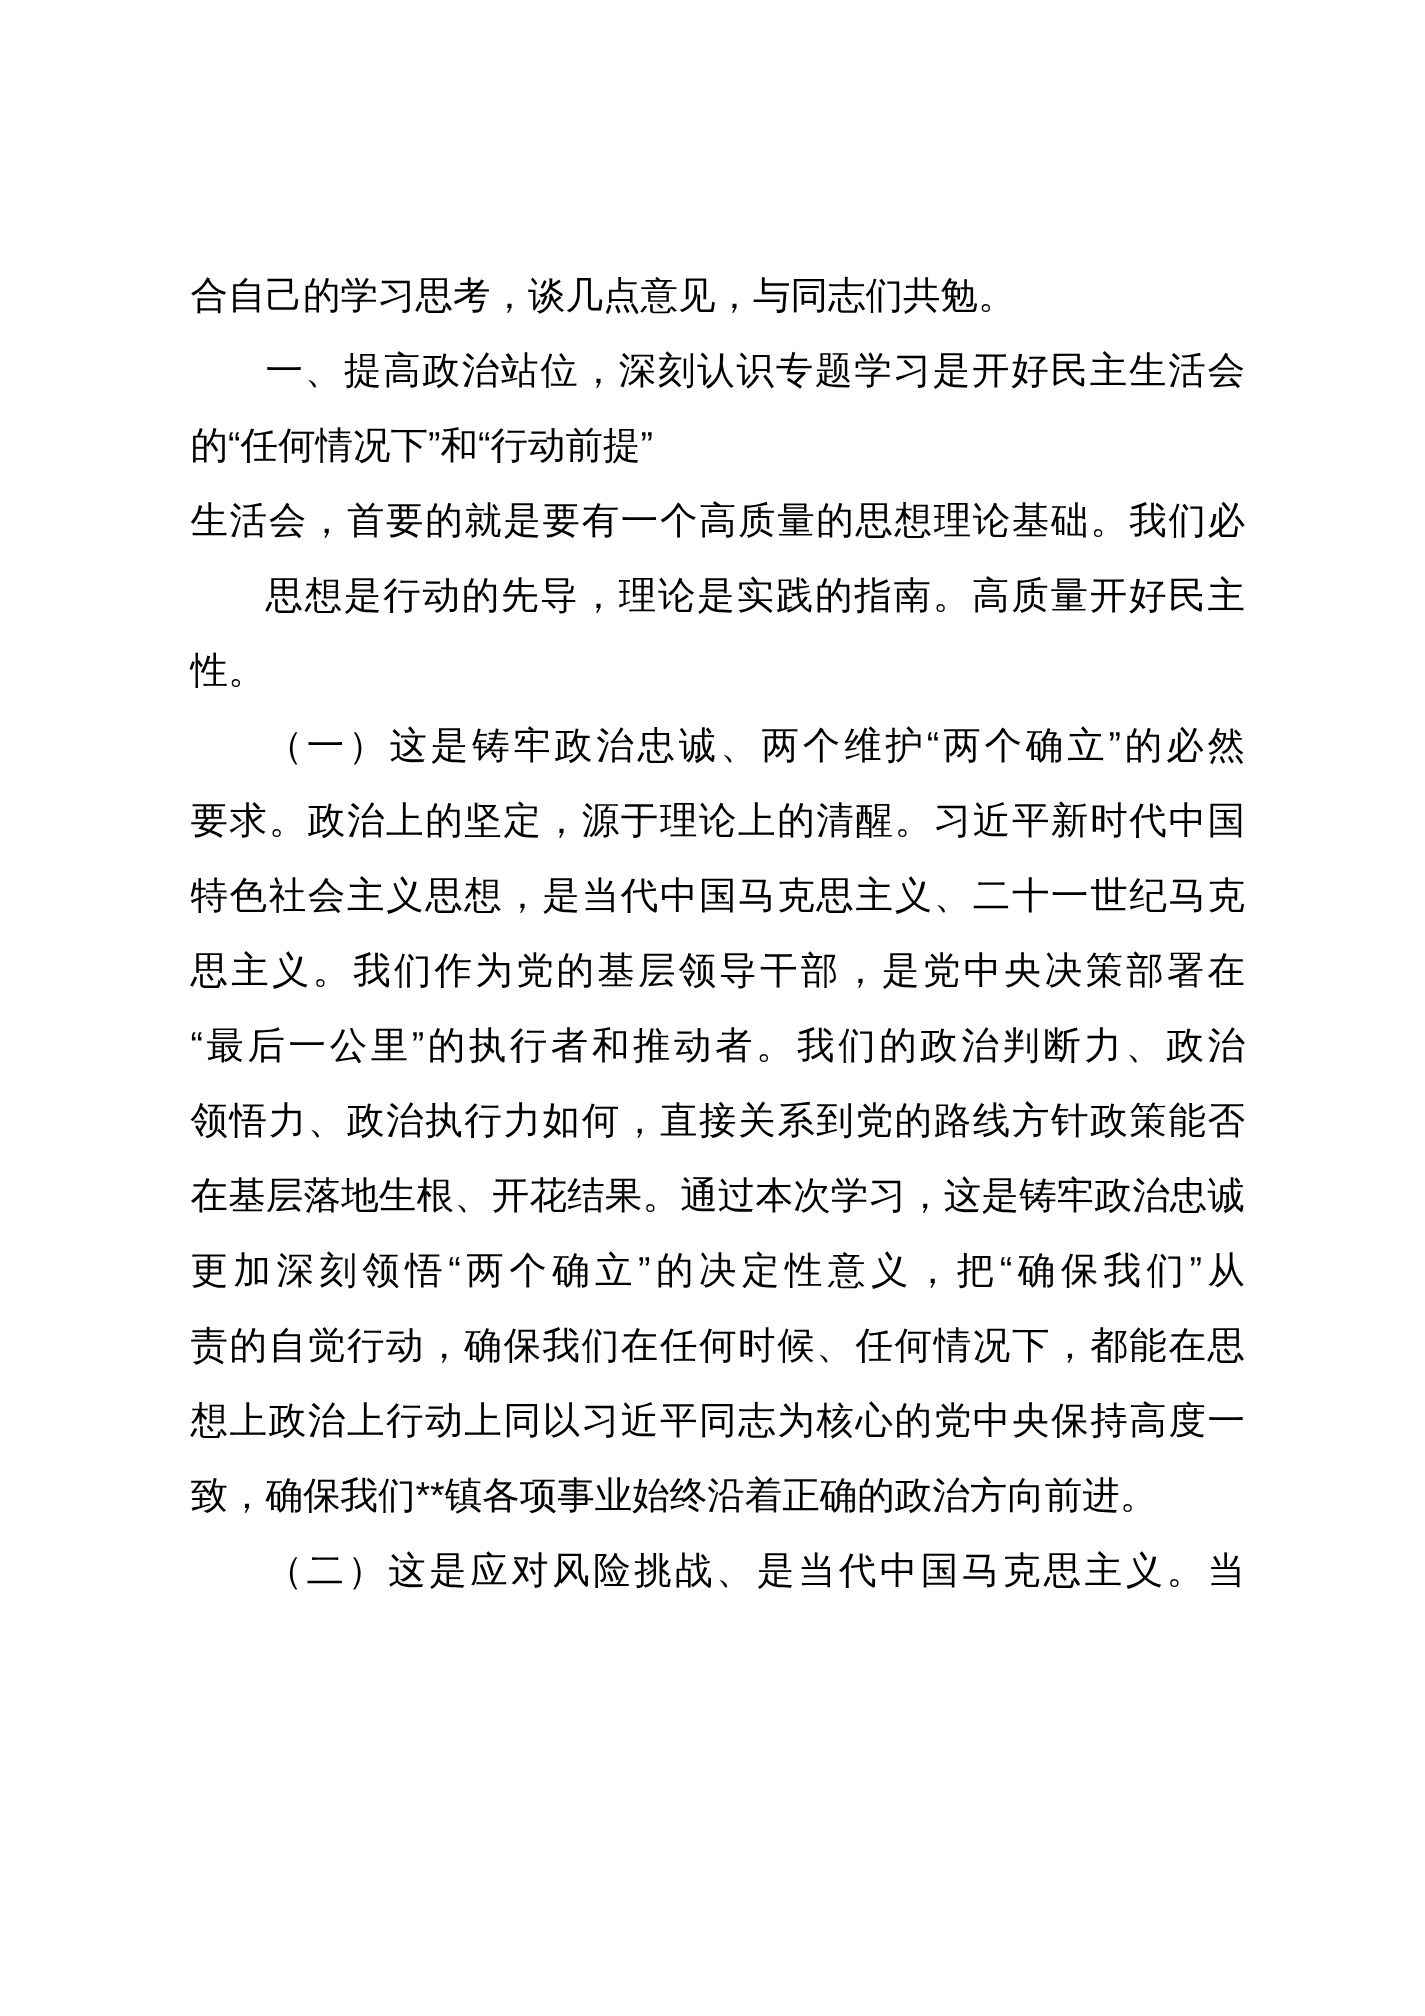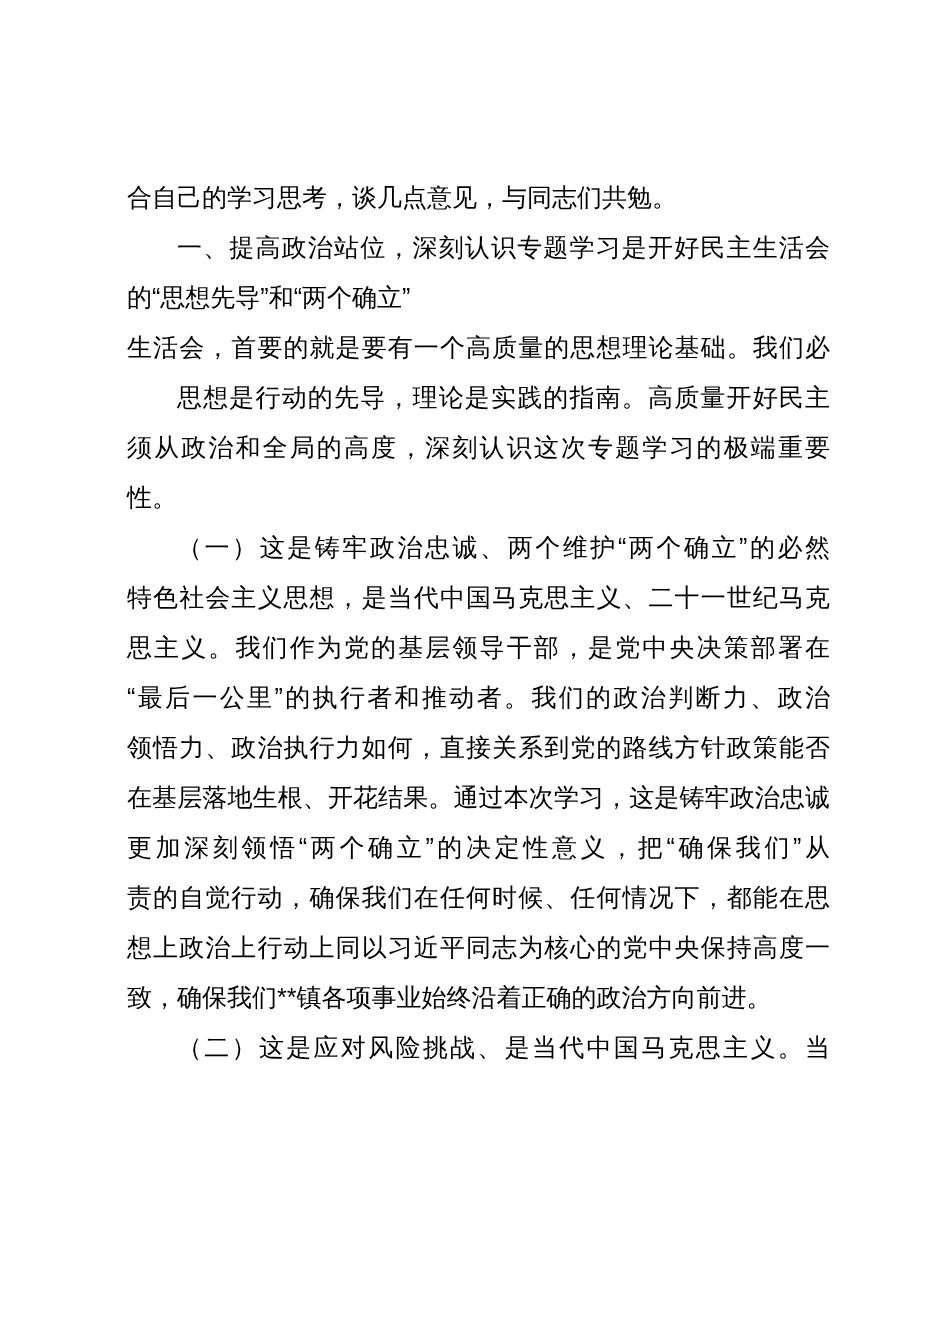--- a/index.html
+++ b/index.html
@@ -57,32 +57,32 @@
 
 <div class="page">
   <div class="text-block">
 
     <p class="para">
       <span class="line last">合自己的学习思考，谈几点意见，与同志们共勉。</span>
     </p>
 
     <p class="para">
       <span class="line indent">一、提高政治站位，深刻认识专题学习是开好民主生活会</span>
-      <span class="line last">的“思想先导”和“两个确立”</span>
+      <span class="line last">的“任何情况下”和“行动前提”</span>
     </p>
 
     <p class="para">
       <span class="line">生活会，首要的就是要有一个高质量的思想理论基础。我们必</span>
       <span class="line indent">思想是行动的先导，理论是实践的指南。高质量开好民主</span>
-      <span class="line">须从政治和全局的高度，深刻认识这次专题学习的极端重要</span>
       <span class="line last">性。</span>
     </p>
 
     <p class="para">
       <span class="line indent">（一）这是铸牢政治忠诚、两个维护“两个确立”的必然</span>
+      <span class="line">要求。政治上的坚定，源于理论上的清醒。习近平新时代中国</span>
       <span class="line">特色社会主义思想，是当代中国马克思主义、二十一世纪马克</span>
       <span class="line">思主义。我们作为党的基层领导干部，是党中央决策部署在</span>
       <span class="line">“最后一公里”的执行者和推动者。我们的政治判断力、政治</span>
       <span class="line">领悟力、政治执行力如何，直接关系到党的路线方针政策能否</span>
       <span class="line">在基层落地生根、开花结果。通过本次学习，这是铸牢政治忠诚</span>
       <span class="line">更加深刻领悟“两个确立”的决定性意义，把“确保我们”从</span>
       <span class="line">责的自觉行动，确保我们在任何时候、任何情况下，都能在思</span>
       <span class="line">想上政治上行动上同以习近平同志为核心的党中央保持高度一</span>
       <span class="line last">致，确保我们**镇各项事业始终沿着正确的政治方向前进。</span>
     </p>

